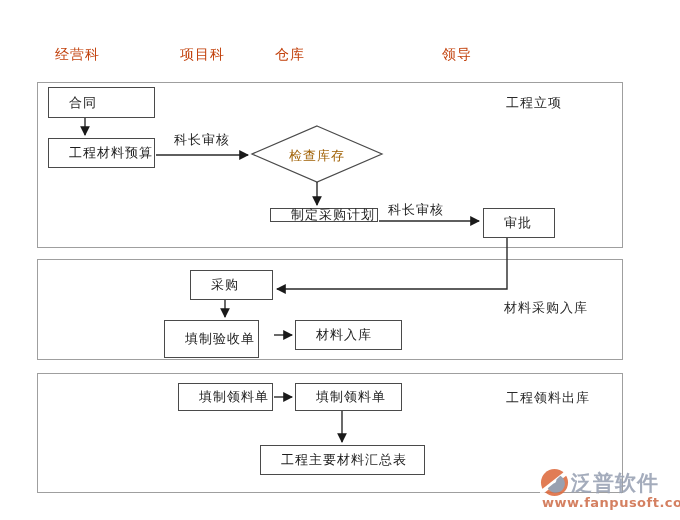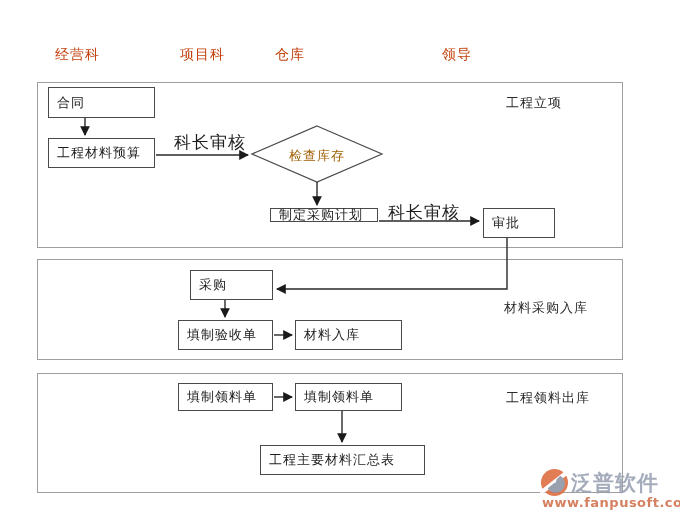--- a/index.html
+++ b/index.html
@@ -14,28 +14,28 @@
     position:absolute;left:37px;width:586px;border:1px solid #9f9f9f;background:transparent;
     box-sizing:border-box;
     text-align:center;
   }
   .lane-title{
     position:absolute;font-size:13px;color:#2a2a2a;white-space:nowrap;letter-spacing:1px;
   }
   .flow-svg{position:absolute;left:0;top:0;pointer-events:none;}
   .box{
     position:absolute;background:#ffffff;border:1px solid #4a4a4a;box-sizing:border-box;
-    display:flex;align-items:center;padding-left:8px;font-size:13px;color:#1d1d1d;
+    display:flex;align-items:center;padding-left:20px;font-size:13px;color:#1d1d1d;
     white-space:nowrap;letter-spacing:1px;
   }
   .diamond-label{
     position:absolute;font-size:13px;color:#a16207;white-space:nowrap;letter-spacing:1px;
   }
   .edge-label{
-    position:absolute;font-size:17px;color:#1d1d1d;white-space:nowrap;letter-spacing:1px;font-family:Liberation Mono, monospace;
+    position:absolute;font-size:13px;color:#1d1d1d;white-space:nowrap;letter-spacing:1px;font-family:Liberation Mono, monospace;
   }
   .logo{
     position:absolute;left:540px;top:468px;width:140px;height:48px;opacity:0.88;
   }
   .logo-row{display:flex;align-items:center;}
   .logo-mark{width:29px;height:29px;flex:0 0 auto;}
   .logo-brand{
     font-size:21px;font-weight:bold;color:#98a1b3;letter-spacing:1px;margin-left:2px;
     white-space:nowrap;
   }
@@ -90,21 +90,21 @@
     <path d="M274,397 L292,397" stroke="#2a2a2a" stroke-width="1.4" fill="none" marker-end="url(#arrow)"></path>
 
     <path d="M342,411 L342,442" stroke="#2a2a2a" stroke-width="1.4" fill="none" marker-end="url(#arrow)"></path>
   </svg>
 
   <div class="box" style="left:48px;top:87px;width:107px;height:31px">合同</div>
   <div class="box" style="left:48px;top:138px;width:107px;height:30px">工程材料预算</div>
   <div class="box" style="left:270px;top:208px;width:108px;height:14px">制定采购计划</div>
   <div class="box" style="left:483px;top:208px;width:72px;height:30px">审批</div>
   <div class="box" style="left:190px;top:270px;width:83px;height:30px">采购</div>
-  <div class="box" style="left:178px;top:320px;width:95px;height:30px">填制验收单</div>
+  <div class="box" style="left:164px;top:320px;width:95px;height:38px">填制验收单</div>
   <div class="box" style="left:295px;top:320px;width:107px;height:30px">材料入库</div>
   <div class="box" style="left:178px;top:383px;width:95px;height:28px">填制领料单</div>
   <div class="box" style="left:295px;top:383px;width:107px;height:28px">填制领料单</div>
   <div class="box" style="left:260px;top:445px;width:165px;height:30px">工程主要材料汇总表</div>
 
   <div class="diamond-label" style="left:289px;top:147px">检查库存</div>
 
   <div class="edge-label" style="left:174px;top:131px">科长审核</div>
   <div class="edge-label" style="left:388px;top:201px">科长审核</div>
 

